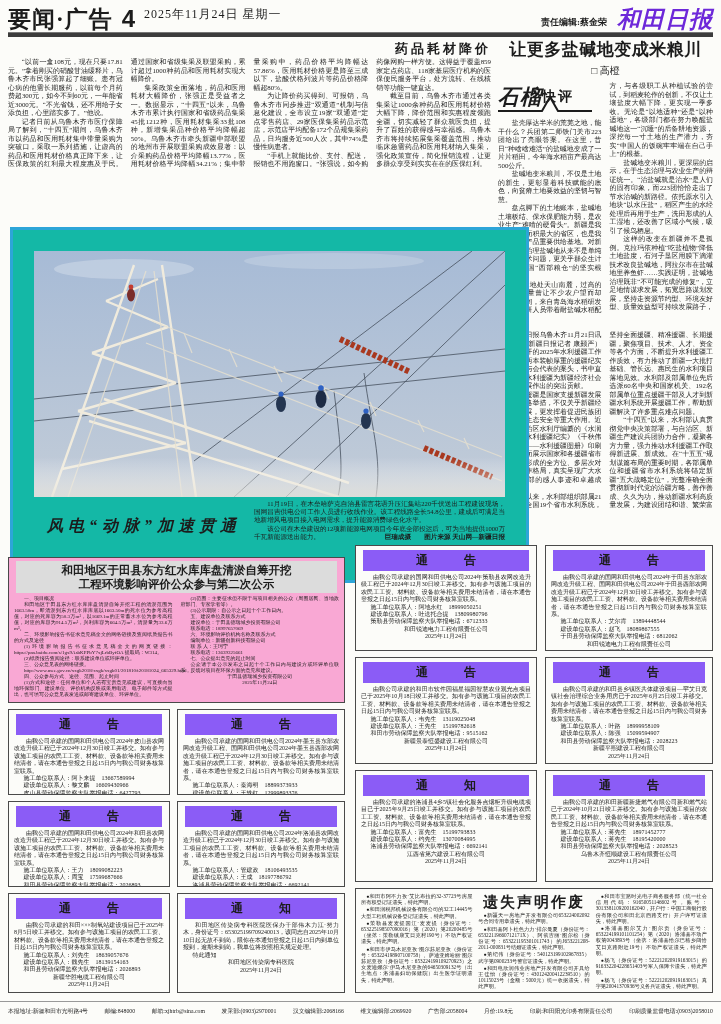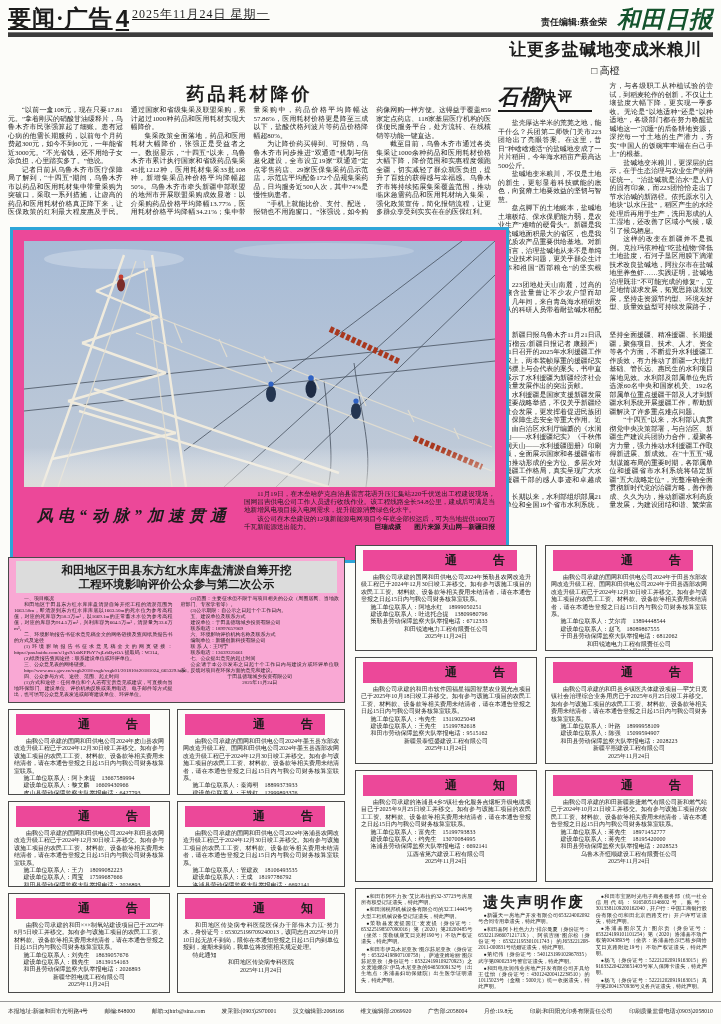--- a/index.html
+++ b/index.html
@@ -1,57 +1,57 @@
 <!DOCTYPE html>
 <html><head>
 <meta charset="utf-8">
 <style>
   html,body{margin:0;padding:0;background:#e8e8e4;}
   #page{position:relative;width:721px;height:1024px;margin:0 auto;background:#fcfcf9;
         font-family:"Liberation Serif","DejaVu Serif",serif;color:#1c1c1c;overflow:hidden;}
   
   #masthead{position:absolute;left:8px;top:5px;width:705px;height:26px;display:flex;justify-content:space-between;align-items:flex-end;}
-  .mh-left{display:flex;align-items:center;gap:3px;text-decoration:underline;}
+  .mh-left{display:flex;align-items:flex-end;gap:9px;}
   .mh-section{font-size:23px;font-weight:bold;letter-spacing:1px;line-height:1;}
   .mh-page{font-size:24px;font-weight:bold;line-height:1;font-family:"Liberation Sans",sans-serif;}
   .mh-date{font-size:12px;padding-bottom:8px;letter-spacing:1px;}
   .mh-right{display:flex;align-items:flex-end;gap:10px;margin-left:26px;}
   .mh-editor{font-size:9px;font-weight:bold;padding-bottom:2px;}
-  .mh-paper{font-size:23px;font-weight:bold;font-style:italic;color:#14532d;line-height:1;letter-spacing:1px;}
+  .mh-paper{font-size:23px;font-weight:bold;font-style:italic;color:#6d28d9;line-height:1;letter-spacing:1px;}
   #mast-rule{position:absolute;left:8px;top:32px;width:705px;height:4px;background:#3c3c3c;border-top:1px solid #777;}
   
   #main-article{position:absolute;left:8px;top:40px;width:483px;}
-  .kicker{text-align:center;font-size:18px;font-weight:bold;letter-spacing:3px;margin-top:42px;}
+  .kicker{text-align:right;font-size:13px;font-weight:bold;letter-spacing:3px;}
   .headline{text-align:center;font-size:39px;font-weight:900;letter-spacing:15px;margin:4px 0 7px 0;line-height:1.1;white-space:nowrap;}
   .body4{column-count:4;column-gap:8px;column-fill:auto;height:113px;overflow:hidden;}
   .body2{column-count:2;column-gap:8px;column-fill:auto;overflow:hidden;}
   .art p{margin:0;font-size:6.9px;line-height:8.5px;text-align:justify;text-indent:2em;}
   
   #commentary{position:absolute;left:498px;top:38px;width:215px;}
   .c-title{font-size:17px;font-weight:900;text-align:center;letter-spacing:0.5px;white-space:nowrap;}
   .c-byline{font-size:10px;text-align:center;margin:3px 0 4px 0;}
   #commentary .body2{height:237px;}
   .sk-logo{break-inside:avoid;width:96%;height:30px;position:relative;margin:1px 0 6px 0;}
   .sk-1{font-size:21px;font-weight:900;font-style:italic;letter-spacing:1px;}
   .sk-2{font-size:14px;font-weight:600;letter-spacing:2px;position:relative;top:-3px;}
   .sk-line{position:absolute;left:0;bottom:0;}
   #water{position:absolute;left:498px;top:331px;width:215px;}
   .w-title{font-size:15.5px;font-weight:900;text-align:center;white-space:nowrap;margin-bottom:6px;}
   #water .body2{height:183px;}
   
-  #photo-box{position:absolute;left:10px;top:227px;width:471px;height:308px;border:3px solid #2da5d8;background:#ec4899;padding:11px;}
+  #photo-box{position:absolute;left:10px;top:227px;width:471px;height:308px;border:3px solid #2da5d8;background:#14b8a6;padding:21px;}
   #photo-img{width:100%;height:246px;display:block;}
   .photo-cap{display:flex;margin-top:3px;height:52px;}
   .pc-title{width:220px;display:flex;align-items:center;justify-content:center;font-size:16px;font-weight:900;font-style:italic;letter-spacing:5px;white-space:nowrap;}
   .pc-text{flex:1;font-size:6.6px;line-height:8.2px;text-align:justify;}
   .pc-text p{margin:0;text-indent:2em;}
   .credit{float:right;font-weight:bold;}
   
   .nbox{position:absolute;border:1px solid #4a4a4a;background:#fcfcf9;padding:3px 5px;box-sizing:border-box;overflow:hidden;}
-  .nhead{background:#ec4899;text-align:right;font-weight:bold;font-size:12px;letter-spacing:12px;text-indent:12px;padding:2px 0;margin:1px 14px 3px 2px;}
+  .nhead{background:#8b5cf6;text-align:center;font-weight:bold;font-size:12px;letter-spacing:12px;text-indent:12px;padding:2px 0;margin:1px 2px 3px 2px;}
   .nbody{font-size:6px;line-height:7.4px;text-align:justify;text-indent:2em;margin:0;}
   .nl{font-size:6px;line-height:7.4px;padding-left:1.6em;}
   .nl:empty{display:none;}
   .nc,.nd{font-size:6px;line-height:7.6px;text-align:center;}
   #gongshi{position:absolute;left:8px;top:557px;width:337px;height:146px;border:1px solid #4a4a4a;background:#f9a8d4;padding:3px 5px;box-sizing:border-box;overflow:hidden;}
   .g-head{background:#dcdcdc;text-align:center;font-weight:bold;font-size:11.5px;line-height:14px;padding:2px 0;margin:0 2px 3px 2px;}
   .g-body{column-count:2;column-gap:8px;column-fill:auto;height:104px;overflow:hidden;}
   .g-body p{margin:0;font-size:5px;line-height:6px;text-align:justify;text-indent:2em;}
   .g-body p.gc{text-align:center;text-indent:0;}
   

